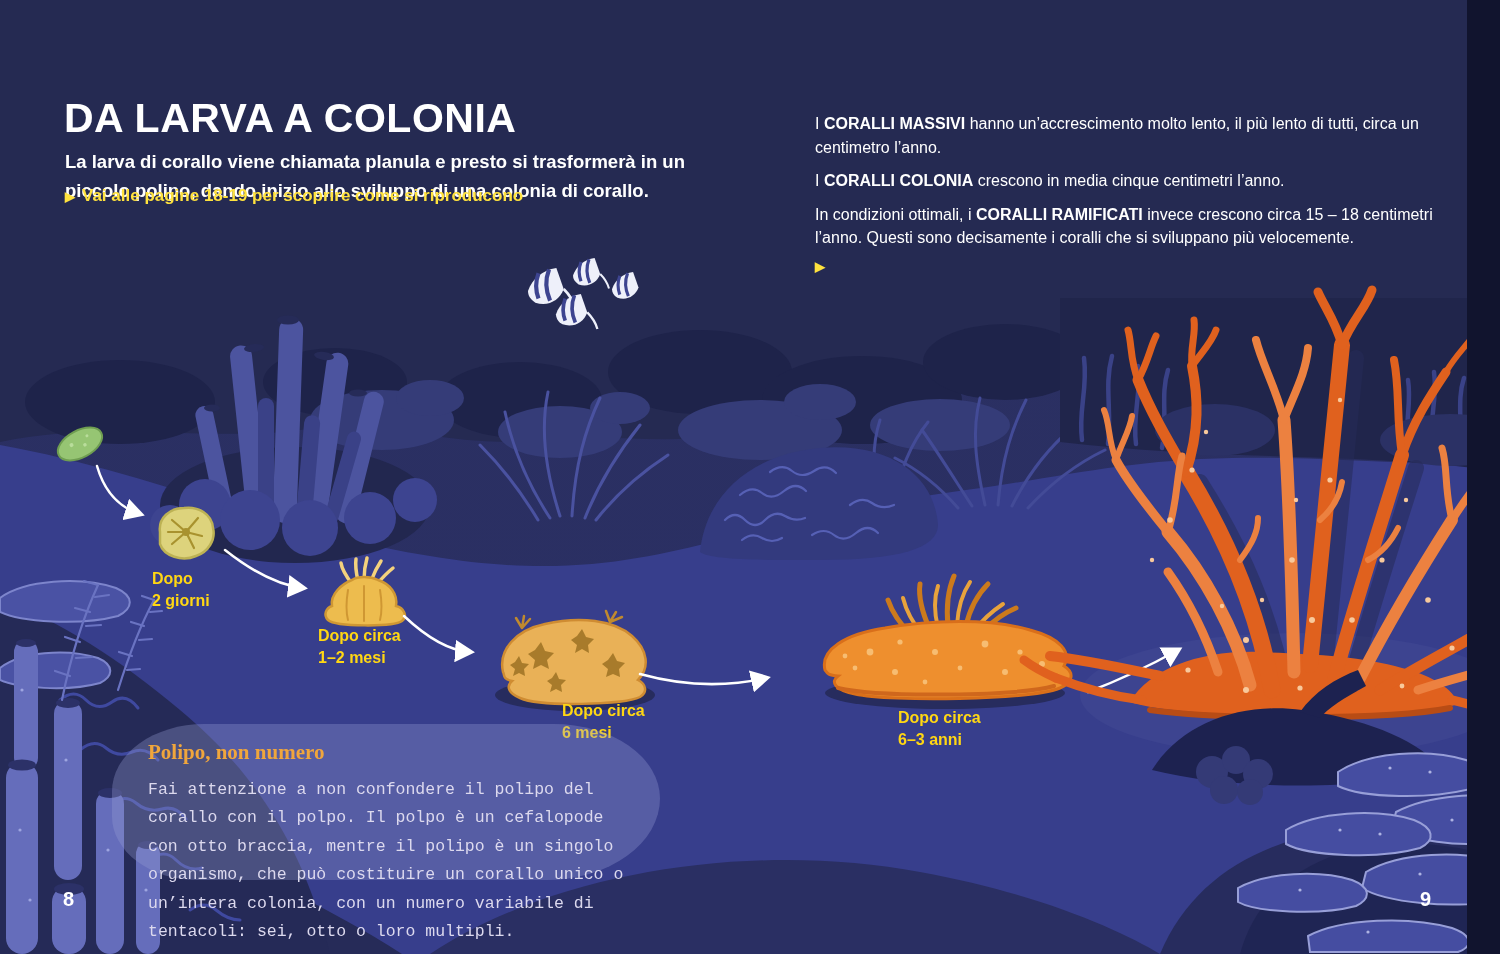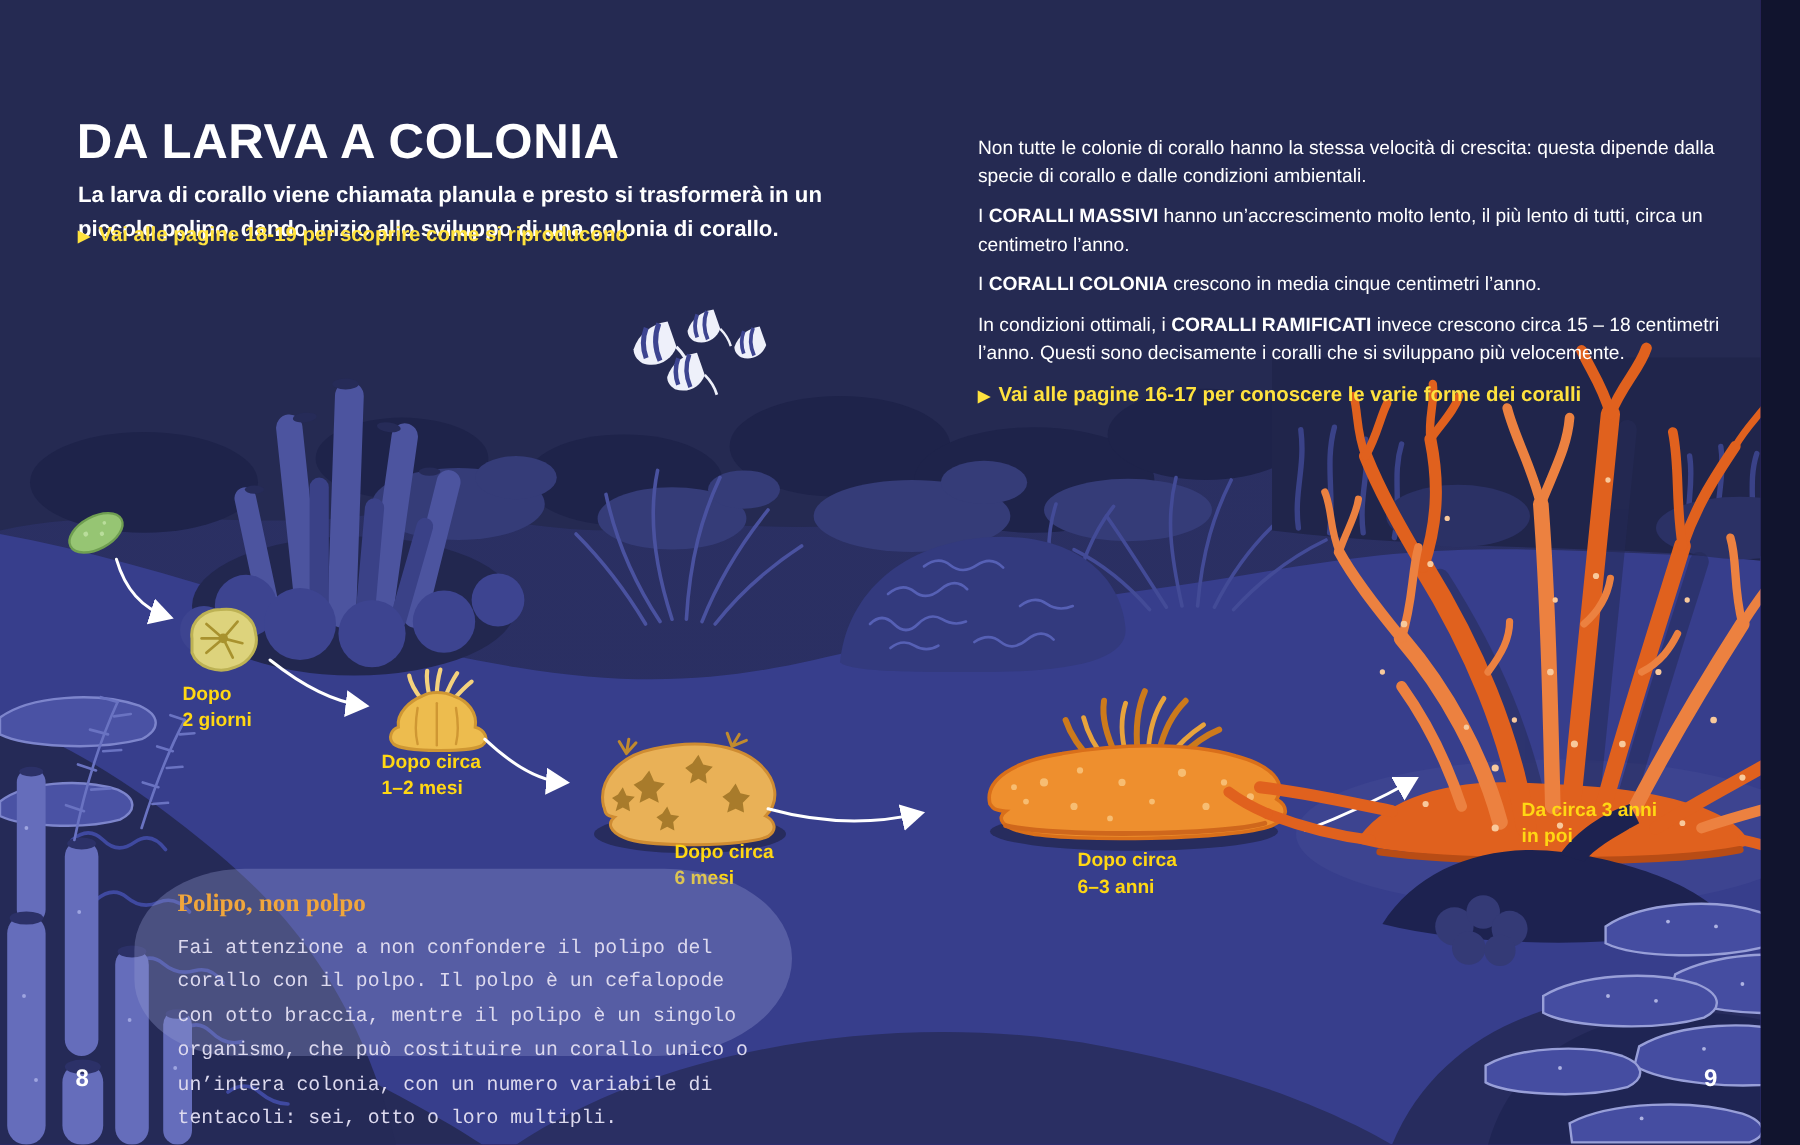--- a/index.html
+++ b/index.html
@@ -431,52 +431,46 @@
 
   <p class="abs intro">La larva di corallo viene chiamata planula e presto si trasformerà in un piccolo polipo, dando inizio allo sviluppo di una colonia di corallo.</p>
 
   <div class="abs xlink link-left">
     <span class="tri">▶</span>
     <span>Vai alle pagine 18-19 per scoprire come si riproducono</span>
   </div>
 
   <div class="abs rightcol">
     <div>
-        <p><span>Non tutte le colonie di corallo hanno la stessa velocità di crescita: questa dipende dalla specie di corallo e dalle condizioni ambientali.</span></p>
         <p><span>I </span><strong>CORALLI MASSIVI</strong><span> hanno un’accrescimento molto lento, il più lento di tutti, circa un centimetro l’anno.</span></p>
         <p><span>I </span><strong>CORALLI COLONIA</strong><span> crescono in media cinque centimetri l’anno.</span></p>
         <p><span>In condizioni ottimali, i </span><strong>CORALLI RAMIFICATI</strong><span> invece crescono circa 15 – 18 centimetri l’anno. Questi sono decisamente i coralli che si sviluppano più velocemente.</span></p>
       </div>
     <div class="xlink">
       <span class="tri">▶</span>
-      <span>Vai alle pagine 16-17 per conoscere le varie forme dei coralli</span>
     </div>
   </div>
 
   <div class="abs tl tl-0">
     <div>Dopo</div>
     <div>2 giorni</div>
   </div>
   <div class="abs tl tl-1">
     <div>Dopo circa</div>
     <div>1–2 mesi</div>
   </div>
   <div class="abs tl tl-2">
     <div>Dopo circa</div>
     <div>6 mesi</div>
   </div>
   <div class="abs tl tl-3">
     <div>Dopo circa</div>
     <div>6–3 anni</div>
   </div>
-  <div class="abs tl tl-4">
-    <div>Da circa 3 anni</div>
-    <div>in poi</div>
-  </div>
 
   <div class="abs noteblob"></div>
-  <div class="abs notetitle">Polipo, non polpo</div>
+  <div class="abs notetitle">Polipo, non numero</div>
   <div class="abs notebody">Fai attenzione a non confondere il polipo del corallo con il polpo. Il polpo è un cefalopode con otto braccia, mentre il polipo è un singolo organismo, che può costituire un corallo unico o un’intera colonia, con un numero variabile di tentacoli: sei, otto o loro multipli.</div>
 
   <div class="abs pnum pnum-l">8</div>
   <div class="abs pnum pnum-r">9</div>
 
 </div>
 
 </body></html>

